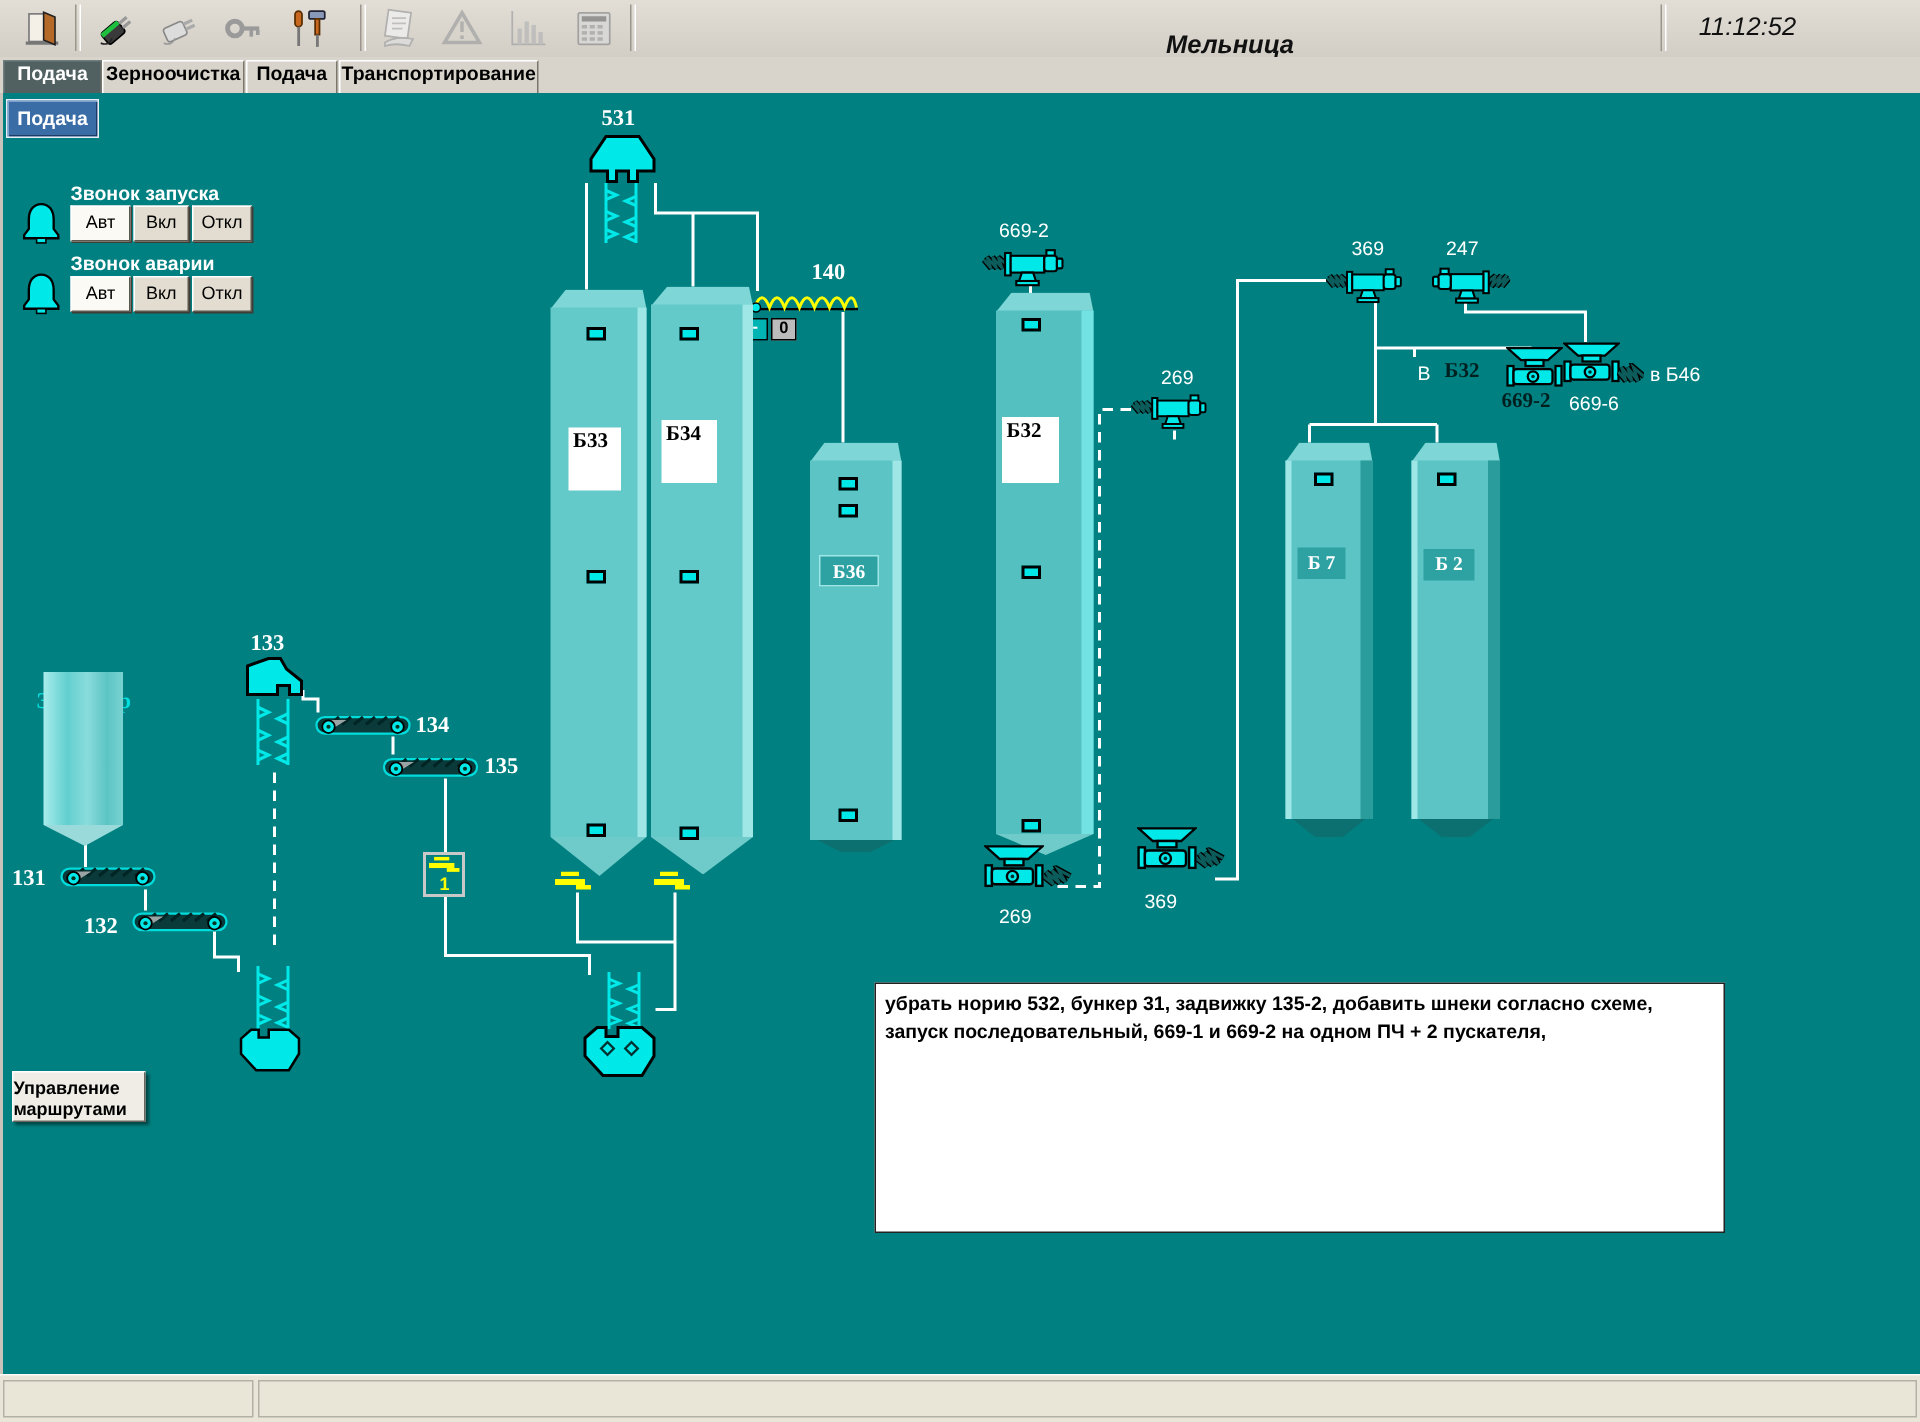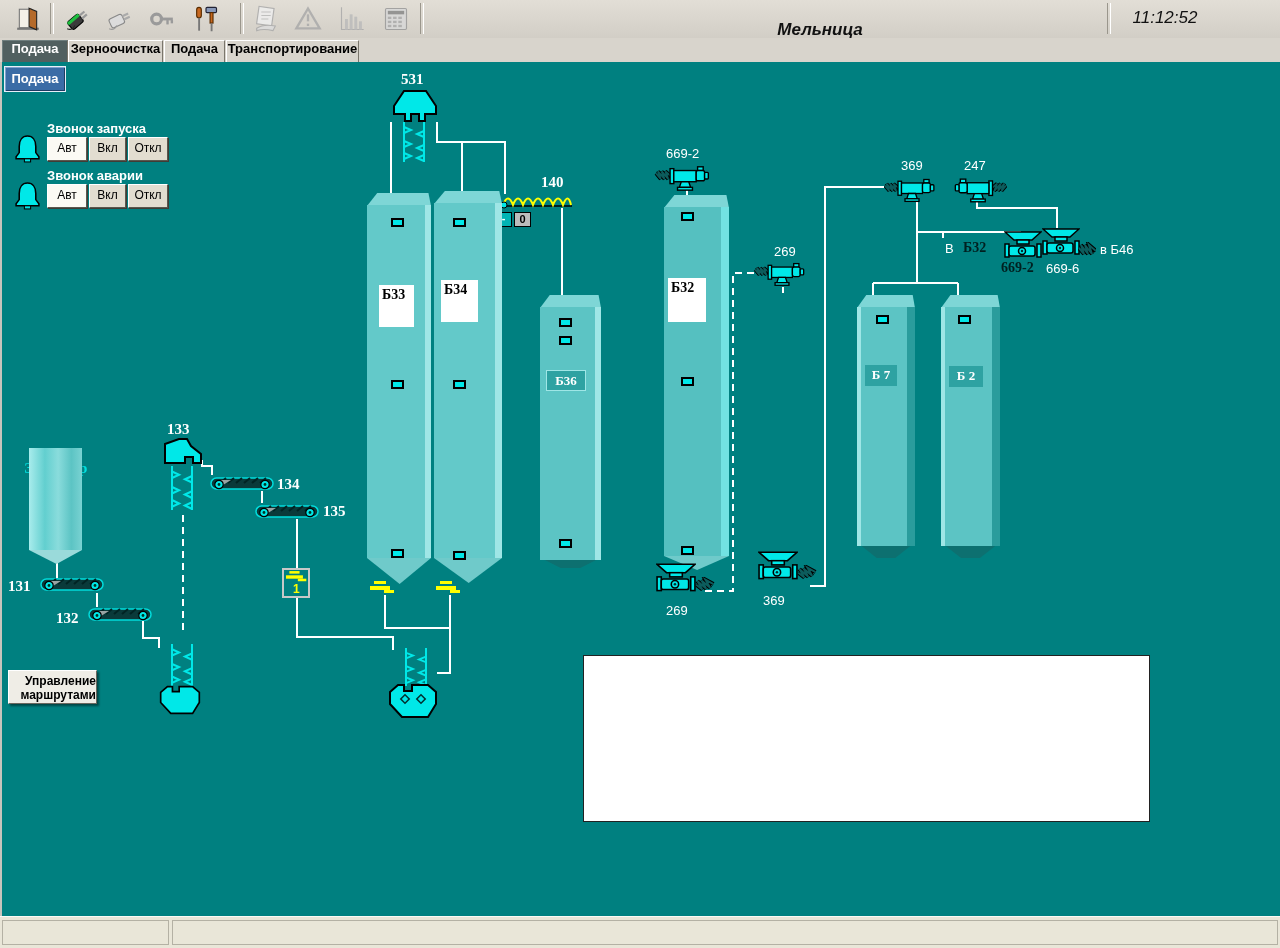--- a/index.html
+++ b/index.html
@@ -32,22 +32,22 @@
   .pagebtn{position:absolute;left:4px;top:4px;width:60px;height:24px;background:#3a6ca6;
            color:#fff;font:bold 13px "Liberation Sans",sans-serif;text-align:center;line-height:24px;
            border:1px solid #e8eef8;box-shadow:inset 1px 1px 0 #7fa2cc,inset -1px -1px 0 #1d3c63;cursor:pointer;}
 
   .belllbl{position:absolute;color:#fff;font:bold 13px "Liberation Sans",sans-serif;}
   .bbtn{position:absolute;height:22px;background:#e2ddd0;color:#000;font:12px "Liberation Sans",sans-serif;
         text-align:center;line-height:20px;border:1px solid;border-color:#ffffff #5a574e #5a574e #ffffff;
         box-shadow:1px 1px 0 #3f3d36;cursor:pointer;}
   .bbtn.on{background:#fbfaf4;}
 
-  .routesbtn{position:absolute;left:8px;top:608px;width:89px;height:34px;background:#efede6;
-             font:bold 12px "Liberation Sans",sans-serif;color:#000;text-align:right;padding-top:3px;
+  .routesbtn{position:absolute;left:8px;top:652px;width:89px;height:34px;background:#efede6;
+             font:bold 12px "Liberation Sans",sans-serif;color:#000;text-align:left;padding-top:3px;
              border:1px solid;border-color:#ffffff #6a675e #6a675e #ffffff;box-shadow:2px 2px 2px rgba(0,0,0,.45);cursor:pointer;box-sizing:border-box;}
 
   
   .dlabel{position:absolute;color:#fff;font:bold 15px "Liberation Serif",serif;white-space:nowrap;}
   .slabel{position:absolute;color:#fff;font:13px "Liberation Sans",sans-serif;white-space:nowrap;}
   .klabel{position:absolute;color:#002020;font:bold 14px "Liberation Serif",serif;white-space:nowrap;}
 
   
   .bin{position:absolute;margin-left:10px;}
   .bintop{position:absolute;left:0;top:0;width:100%;height:13px;background:#7ed6d6;
@@ -499,20 +499,22 @@
     <div class="slabel" style="left:666px;top:541px">269</div>
     <span class="abs" style="left:758px;top:489px"><svg width="60" height="36">
           <use href="#sym-feeder" width="40" height="32"></use>
           <g transform="translate(38,16) rotate(-12)">
             <use href="#sym-auger" width="20" height="14"></use>
           </g>
         </svg></span>
     <div class="slabel" style="left:763px;top:531px">369</div>
 
     <div class="note">
+      <div>убрать норию 532, бункер 31, задвижку 135-2, добавить шнеки согласно схеме,</div>
+      <div>запуск последовательный, 669-1 и 669-2 на одном ПЧ + 2 пускателя,</div>
     </div>
 
     <div class="routesbtn">
       <div>Управление</div>
       <div>маршрутами</div>
     </div>
   </div>
 
   <div class="statusbar">
     <div class="spanel" style="left:2px;width:167px"></div>

